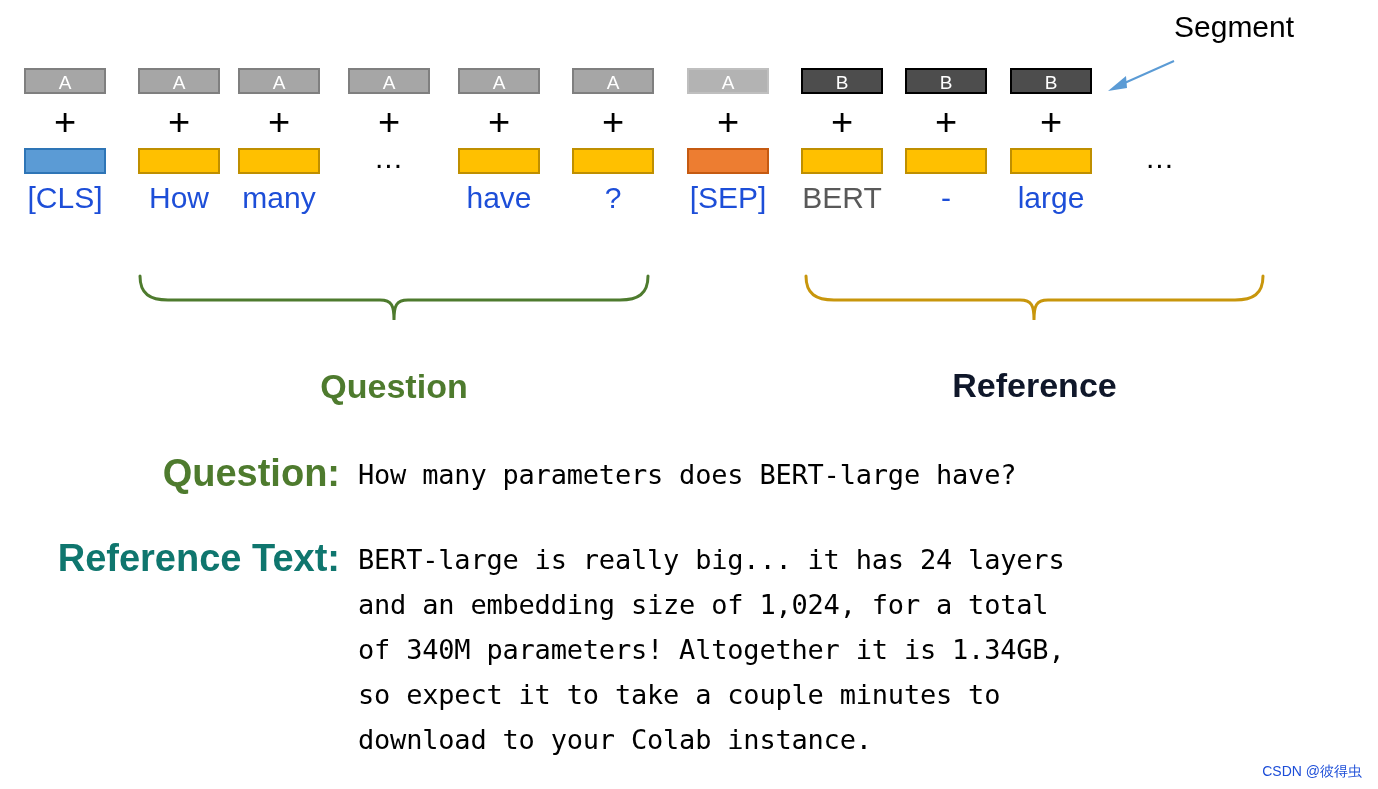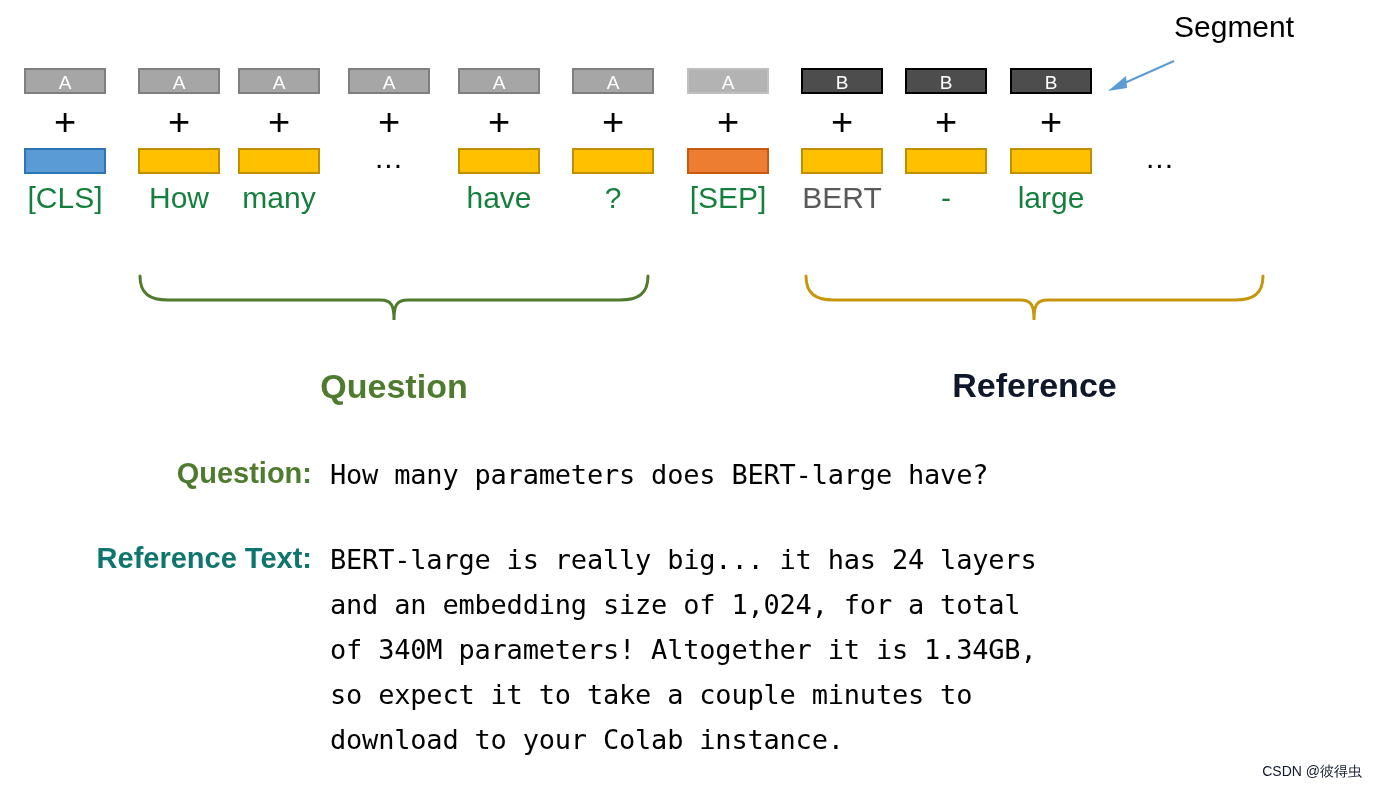--- a/index.html
+++ b/index.html
@@ -85,21 +85,21 @@
     font-size: 30px;
     line-height: 20px;
     letter-spacing: 1px;
     color: #000000;
     text-align: center;
   }
   .token-label {
     margin-top: 7px;
     font-size: 30px;
     line-height: 34px;
-    color: #15803d;
+    color: #1d4ed8;
     white-space: nowrap;
   }
   .token-label.gray {
     color: #595959;
   }
 
   
   #segment-callout {
     position: absolute;
     left: 1174px;
@@ -153,43 +153,44 @@
   .qa-row {
     position: relative;
     display: flex;
     align-items: flex-start;
   }
   .qa-label {
     width: 330px;
     text-align: right;
     padding-right: 18px;
     box-sizing: border-box;
-    font-size: 29px;
+    font-size: 38px;
     font-weight: bold;
     line-height: 42px;
     white-space: nowrap;
+    margin-left: 28px;
   }
   .qa-label.green { color: #4e7b2e; }
   .qa-label.gold  { color: #0f766e; }
   .qa-text {
     font-family: "DejaVu Sans Mono", "Liberation Mono", monospace;
     font-size: 27px;
     line-height: 45px;
     color: #000000;
     white-space: pre;
     letter-spacing: -0.2px;
   }
 
   
   #watermark {
     position: absolute;
     right: 16px;
     bottom: 8px;
     font-size: 14px;
-    color: #0f172a;
+    color: #1d4ed8;
     white-space: nowrap;
   }
 </style>
 </head>
 <body>
 
 <div id="token-diagram">
 
 <div class="token-col" style="left: 24px;">
       <div class="seg-box seg-a">A</div>

